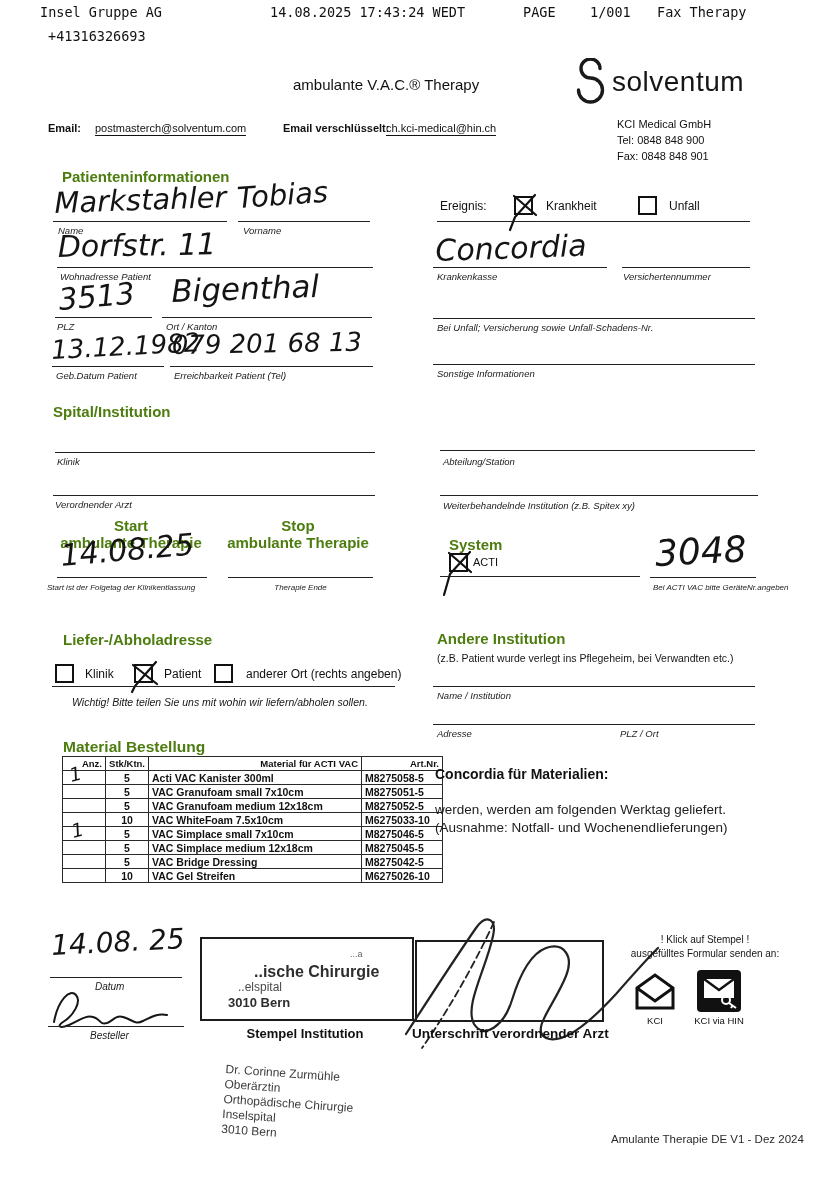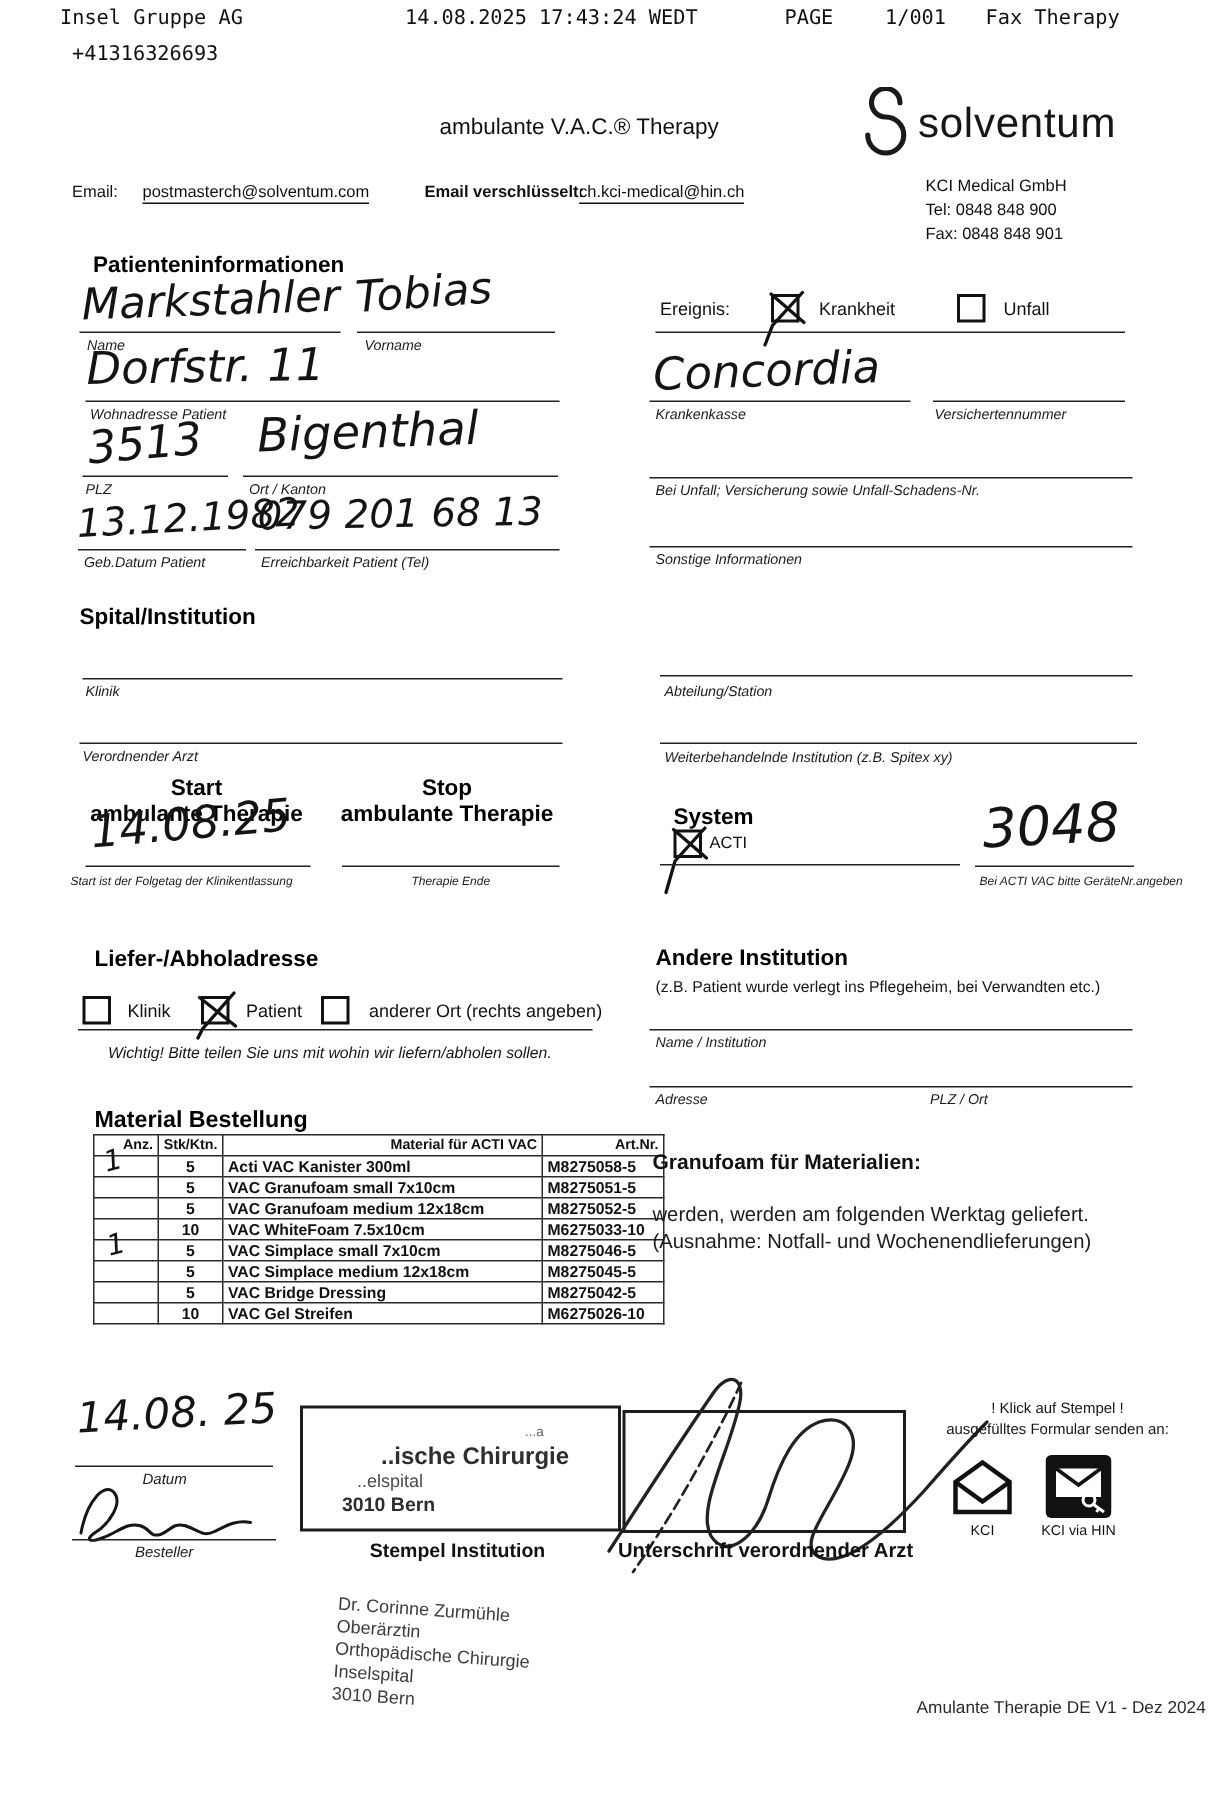--- a/index.html
+++ b/index.html
@@ -2,21 +2,21 @@
 <html><head>
 <meta charset="utf-8">
 <style>
   html,body{margin:0;padding:0;background:#e8e8e8}
   .page{position:relative;width:816px;height:1196px;margin:0 auto;background:#ffffff;
         font-family:"Liberation Sans",sans-serif;color:#1a1a1a;overflow:hidden}
   .abs{position:absolute}
   .mono{font-family:"DejaVu Sans Mono",monospace;font-size:13.5px;color:#111;white-space:pre}
   .h1{font-size:27px;font-weight:700;letter-spacing:-.5px;color:#111}
   .h1sub{font-size:15px;font-weight:400;color:#111}
-  .h2{font-size:15px;font-weight:700;color:#000000}
+  .h2{font-size:15px;font-weight:700;color:#4d7c0f}
   .lbl{font-style:italic;font-size:9.5px;color:#1b1b1b;white-space:nowrap}
   .cap{font-style:italic;font-size:8px;color:#1b1b1b;white-space:nowrap}
   .t12{font-size:12px;color:#111;white-space:nowrap}
   .t11{font-size:11px;color:#111;white-space:nowrap}
   .line{position:absolute;height:0;border-top:1.4px solid #222}
   .ulink{border-bottom:1px solid #111;padding-bottom:1px}
   .hw{position:absolute;font-family:"DejaVu Sans",sans-serif;font-style:italic;color:#141414;
       white-space:nowrap;transform-origin:left bottom;line-height:1}
   .cb{position:absolute;width:15px;height:15px;border:2.6px solid #111;background:#fff}
   .cb svg{display:none;position:absolute;left:-8px;top:-6px;overflow:visible}
@@ -44,21 +44,21 @@
 
   <span class="abs h1sub" style="left:293px;top:76px">ambulante V.A.C.® Therapy</span>
 
   <span class="abs" style="left:572px;top:58px">
     <svg width="40" height="52" viewBox="0 0 40 52">
       <path d="M28 10.5 A 9.5 9.5 0 1 0 18.5 20 A 12 12 0 1 1 6.5 32" fill="none" stroke="#1a1a1a" stroke-width="3.4" stroke-linecap="round"></path>
     </svg>
   </span>
   <span class="abs" style="left:612px;top:66px;font-size:28px;font-weight:400;color:#161616;letter-spacing:.5px">solventum</span>
 
-  <span class="abs t11" style="left:48px;top:122px;font-weight:400">Email:</span>
+  <span class="abs t11" style="left:48px;top:122px;font-weight:700">Email:</span>
   <span class="abs t11 ulink" style="left:95px;top:122px">postmasterch@solventum.com</span>
   <span class="abs t11" style="left:283px;top:122px;font-weight:600">Email verschlüsselt:</span>
   <span class="abs t11 ulink" style="left:386px;top:122px">ch.kci-medical@hin.ch</span>
   <span class="abs t11" style="left:617px;top:118px">KCI Medical GmbH</span>
   <span class="abs t11" style="left:617px;top:134px">Tel: 0848 848 900</span>
   <span class="abs t11" style="left:617px;top:150px">Fax: 0848 848 901</span>
 
   <span class="abs h2" style="left:62px;top:168px">Patienteninformationen</span>
 
   <span class="hw" style="left:55px;top:189px;font-size:29px;transform:rotate(-2deg)">Markstahler</span>
@@ -229,21 +229,21 @@
           <td class="num">10</td>
           <td>VAC Gel Streifen</td>
           <td>M6275026-10</td>
         </tr>
   </tbody>
     </table>
 
   <span class="hw" style="left:72px;top:766px;font-size:19px;transform:rotate(-14deg)">1</span>
   <span class="hw" style="left:74px;top:822px;font-size:19px;transform:rotate(-14deg)">1</span>
 
-  <span class="abs" style="left:435px;top:766px;font-size:14px;font-weight:700;color:#111;white-space:nowrap">Granufoam für Materialien:</span>
+  <span class="abs" style="left:435px;top:766px;font-size:14px;font-weight:700;color:#111;white-space:nowrap">Concordia für Materialien:</span>
   <span class="abs" style="left:435px;top:802px;font-size:13.5px;color:#1c1c1c;white-space:nowrap">werden, werden am folgenden Werktag geliefert.</span>
   <span class="abs" style="left:435px;top:820px;font-size:13.5px;color:#1c1c1c;white-space:nowrap">(Ausnahme: Notfall- und Wochenendlieferungen)</span>
 
   <span class="hw" style="left:52px;top:932px;font-size:28px;transform:rotate(-3deg)">14.08. 25</span>
   <div class="line" style="left:50px;top:977px;width:132px;border-top-width:1.8px"></div>
   <span class="abs lbl" style="left:95px;top:981px;font-size:10px">Datum</span>
 
   <span class="abs" style="left:48px;top:986px">
     <svg width="125" height="42" viewBox="0 0 125 42">
       <path d="M6 36 C10 14 22 2 28 9 C34 16 25 30 15 36 C9 40 11 43 21 39 C31 35 37 29 45 31 C53 33 51 39 59 37 C65 35 67 29 75 31 C85 34 87 39 95 35 C103 31 110 27 119 29" stroke="#161616" stroke-width="2" fill="none" stroke-linecap="round"></path>

